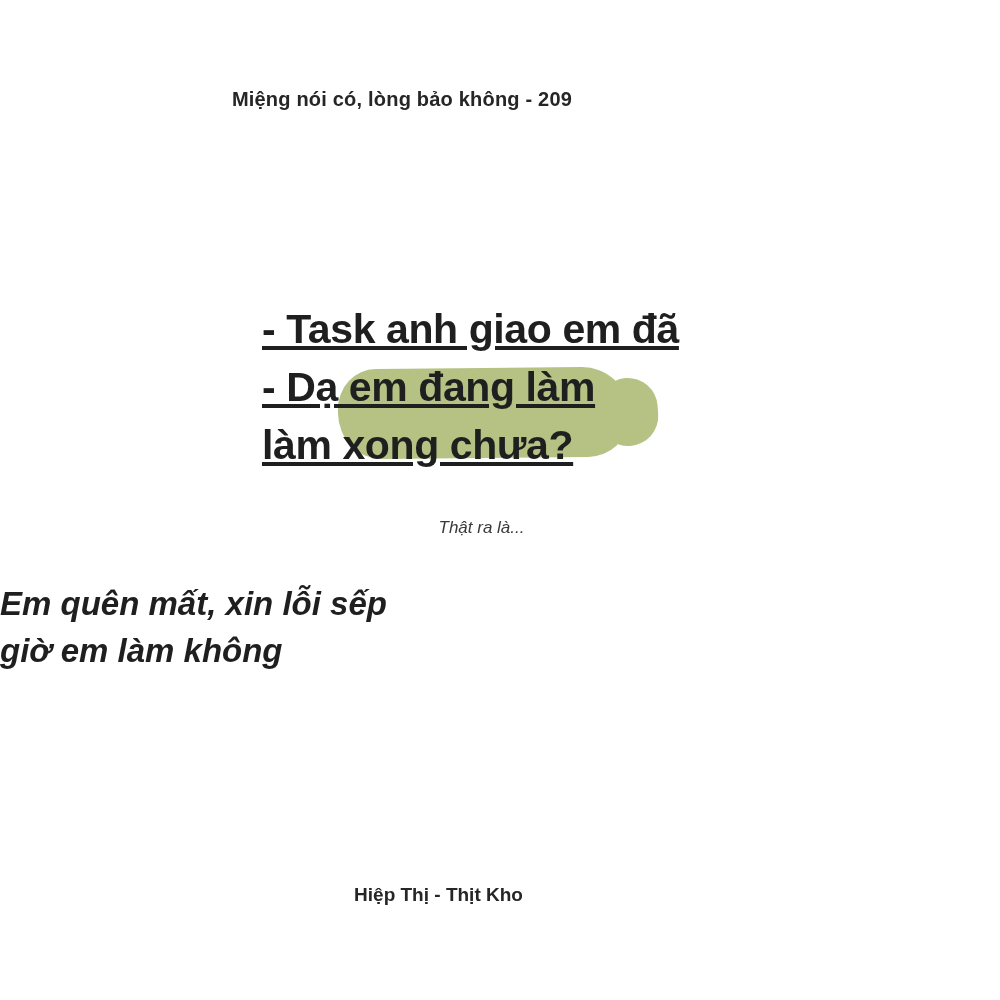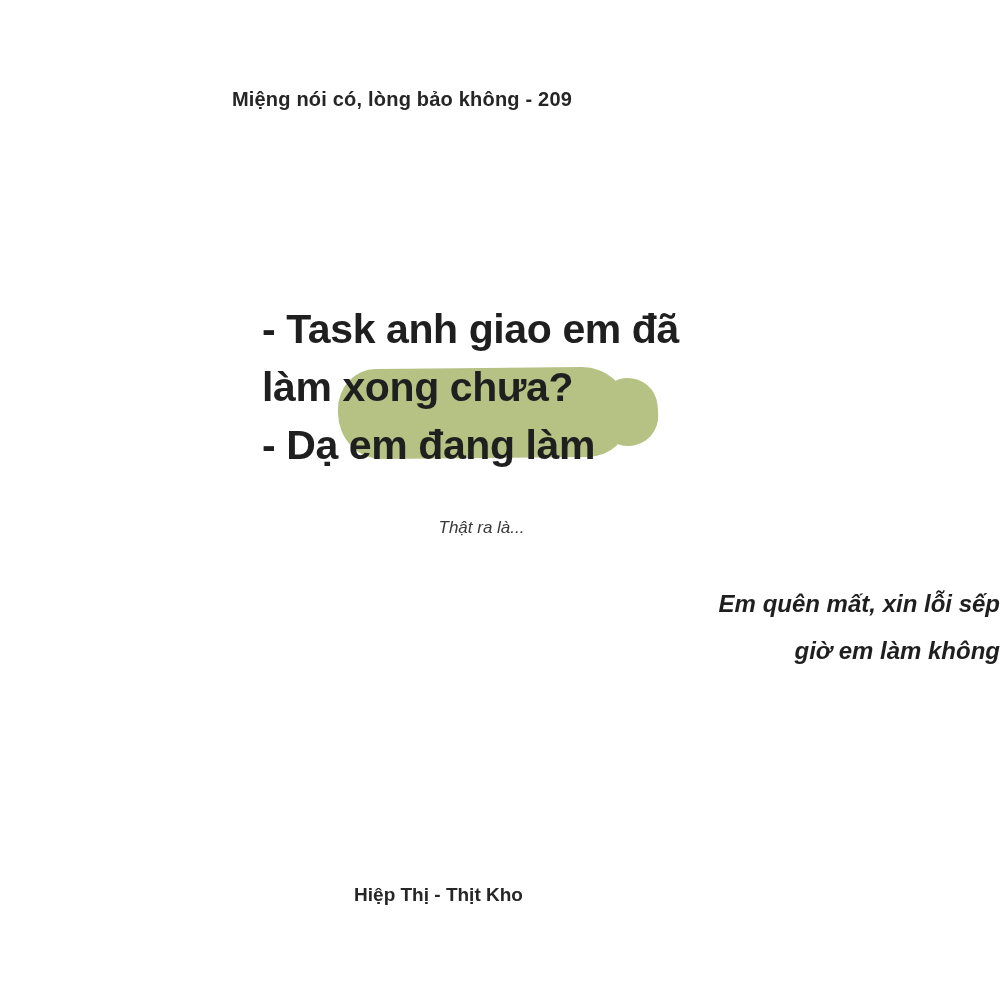--- a/index.html
+++ b/index.html
@@ -65,42 +65,43 @@
     left: 336px;
     top: 78px;
     width: 60px;
     height: 68px;
     border-radius: 30px;
     transform: rotate(-4deg);
   }
   .quote-line span {
     position: relative;
     z-index: 2;
+    text-decoration: underline;
   }
 
   
   .caption {
     position: absolute;
     top: 518px;
     left: 0;
     width: 963px;
     text-align: center;
     font-size: 17px;
     font-style: italic;
     color: #3a3a3a;
   }
 
   
   .punchline {
     position: absolute;
     top: 580px;
     left: 0;
     width: 1000px;
-    text-align: right;
-    font-size: 24px;
+    text-align: left;
+    font-size: 33px;
     line-height: 47px;
     font-style: italic;
     font-weight: 700;
     color: #1f1f1f;
   }
 
   
   .footer {
     position: absolute;
     top: 884px;
@@ -116,22 +117,22 @@
 <body>
 
 <div class="page">
 
   <div class="header">Miệng nói có, lòng bảo không - 209</div>
 
   <div class="quote-block">
     <div class="highlight-swatch"></div>
     <div class="highlight-swatch tail"></div>
     <div class="quote-line"><span>- Task anh giao em đã</span></div>
+    <div class="quote-line"><span>- Dạ em đang làm</span></div>
     <div class="quote-line"><span>làm xong chưa?</span></div>
-    <div class="quote-line"><span>- Dạ em đang làm</span></div>
   </div>
 
   <div class="caption">Thật ra là...</div>
 
   <div class="punchline">
     <div>Em quên mất, xin lỗi sếp</div>
     <div>giờ em làm không</div>
   </div>
 
   <div class="footer">Hiệp Thị - Thịt Kho</div>

